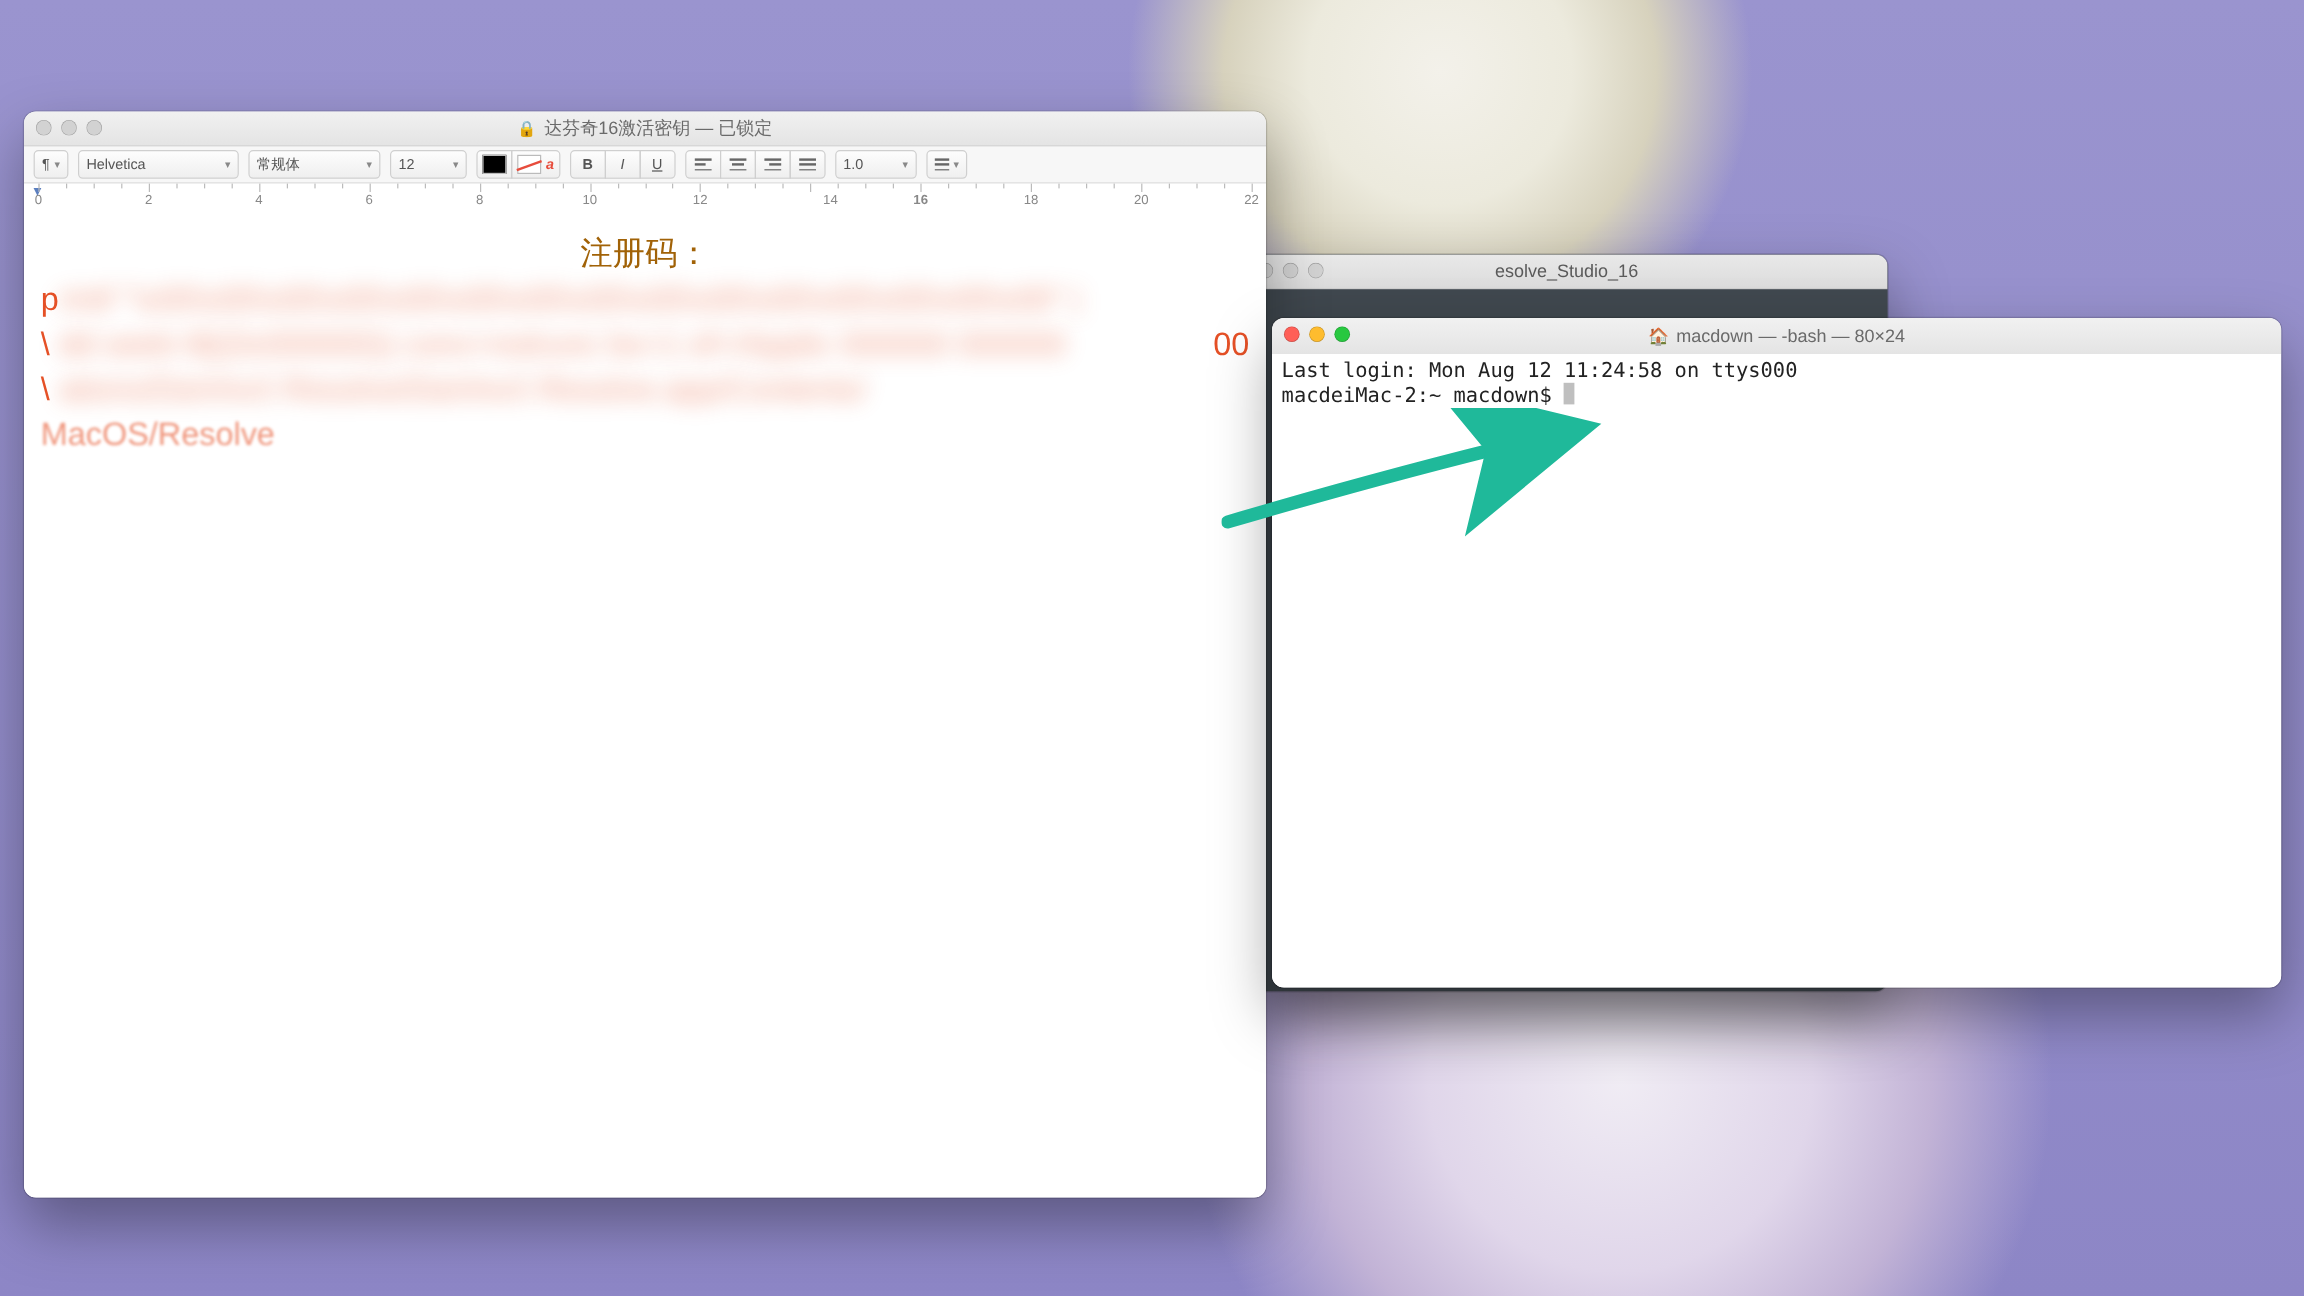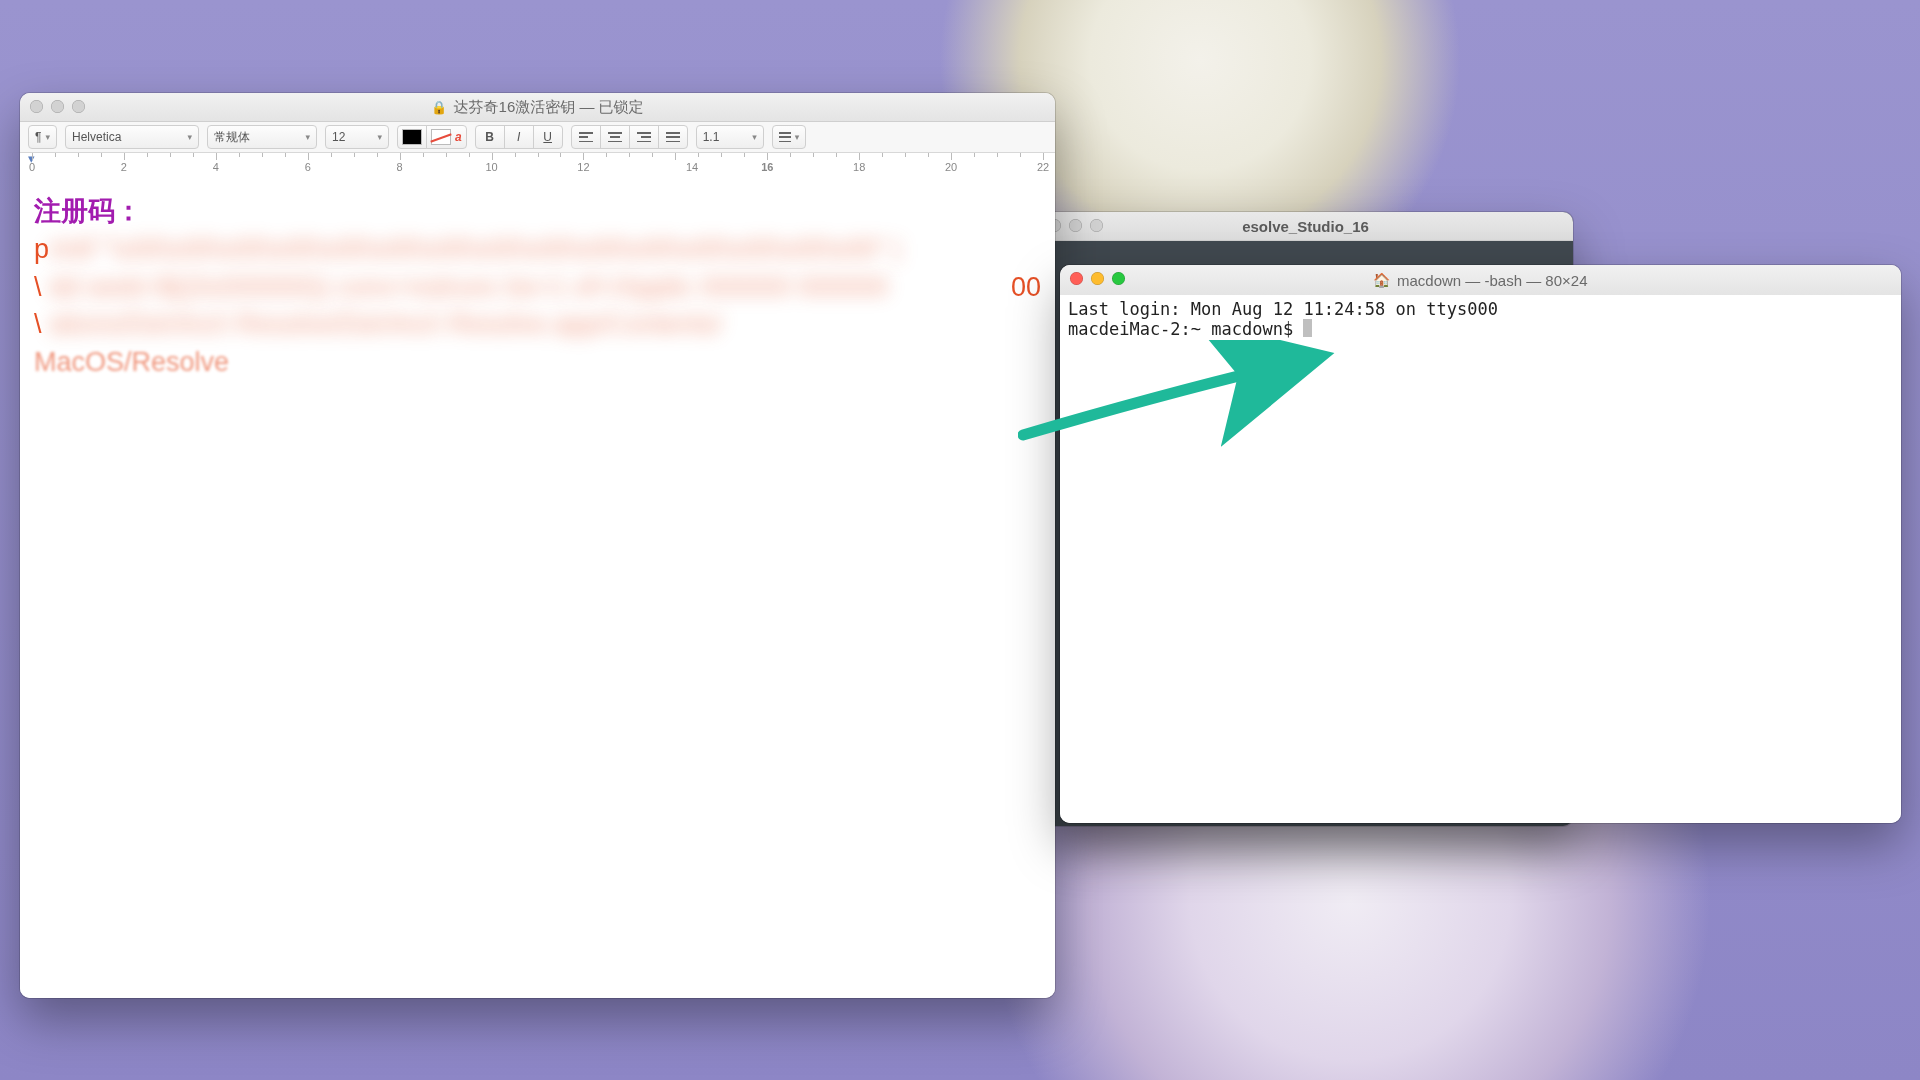--- a/index.html
+++ b/index.html
@@ -42,29 +42,29 @@
   .bold{font-weight:700;}
   .ital{font-style:italic;}
   .underl{text-decoration:underline;}
   .align-ico{width:14px;height:10px;display:flex;flex-direction:column;justify-content:space-between;}
   .align-ico span{display:block;height:1.5px;background:#666;}
   .ruler{height:24px;background:#fff;border-bottom:1px solid #e0e0e0;position:relative;font-size:11px;color:#888;}
   .ruler .tick{position:absolute;top:0;height:6px;border-left:1px solid #bbb;}
   .ruler .num{position:absolute;top:8px;transform:translateX(-50%);}
   .ruler .marker{position:absolute;left:8px;top:-2px;color:#5b7fbf;font-size:13px;}
   .ed-body{position:absolute;left:0;right:0;top:82px;bottom:0;background:#fff;padding:18px 14px;font-size:27px;line-height:1.4;}
-  .txt-blue{color:#a21caf;font-weight:700;}
+  .txt-blue{color:#a16207;font-weight:400;text-align:center;}
   .txt-red{color:#e55026;}
   .blurred{filter:blur(9px);opacity:.55;}
   .float-red{color:#e55026;}
 
   
   .bgwin{left:1038px;top:212px;width:535px;height:614px;background:#40484f;border-radius:10px;}
   .bgwin .titlebar{background:linear-gradient(#e9e9e9,#dcdcdc);}
-  .bgwin .title{color:#5a5a5a;font-size:15px;font-weight:bold;}
+  .bgwin .title{color:#5a5a5a;font-size:15px;}
 
   
   .term{left:1060px;top:265px;width:841px;height:558px;}
   .term .titlebar{height:30px;}
   .term-body{position:absolute;left:0;right:0;top:30px;bottom:0;background:#fff;padding:4px 8px;font-family:Menlo,Consolas,monospace;font-size:17px;color:#222;white-space:pre;}
   .cursor{display:inline-block;width:9px;height:18px;background:#bfbfbf;vertical-align:-2px;}
 
   
   .arrow{position:absolute;left:1018px;top:340px;pointer-events:none;}
 </style>
@@ -160,21 +160,21 @@
         </div>
       <div class="tb-btn small">
           <span class="align-ico">
             <span></span>
             <span></span>
             <span></span>
           </span>
         </div>
     </div>
     <div class="tb-btn" style="width:54px;justify-content:space-between;">
-      <span>1.1</span>
+      <span>1.0</span>
         <span class="car">▾</span>
     </div>
     <div class="tb-btn">
       <span class="align-ico" style="width:12px">
           <span></span>
           <span></span>
           <span></span>
         </span>
         <span class="car">▾</span>
     </div>

